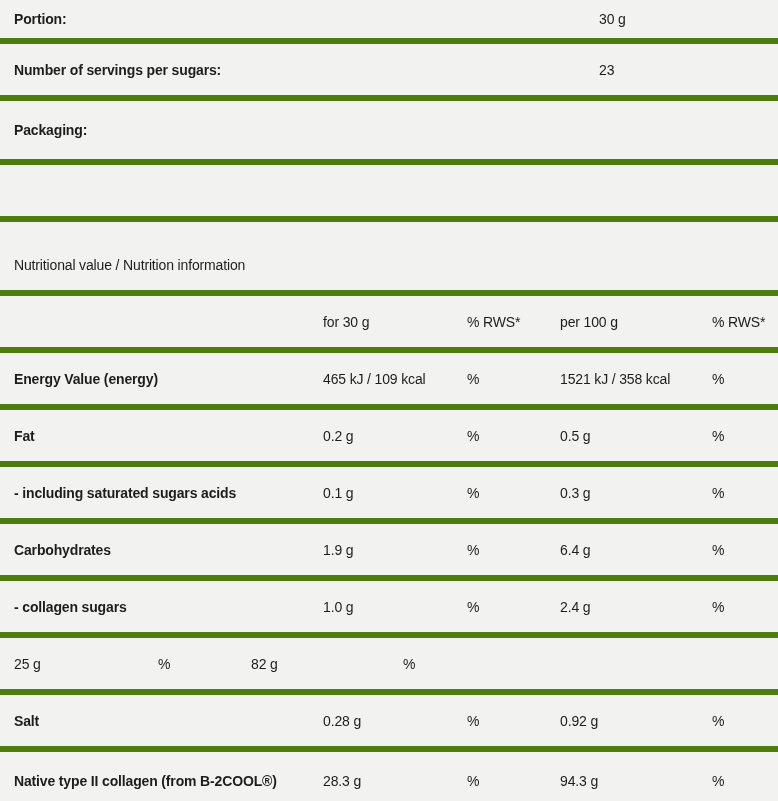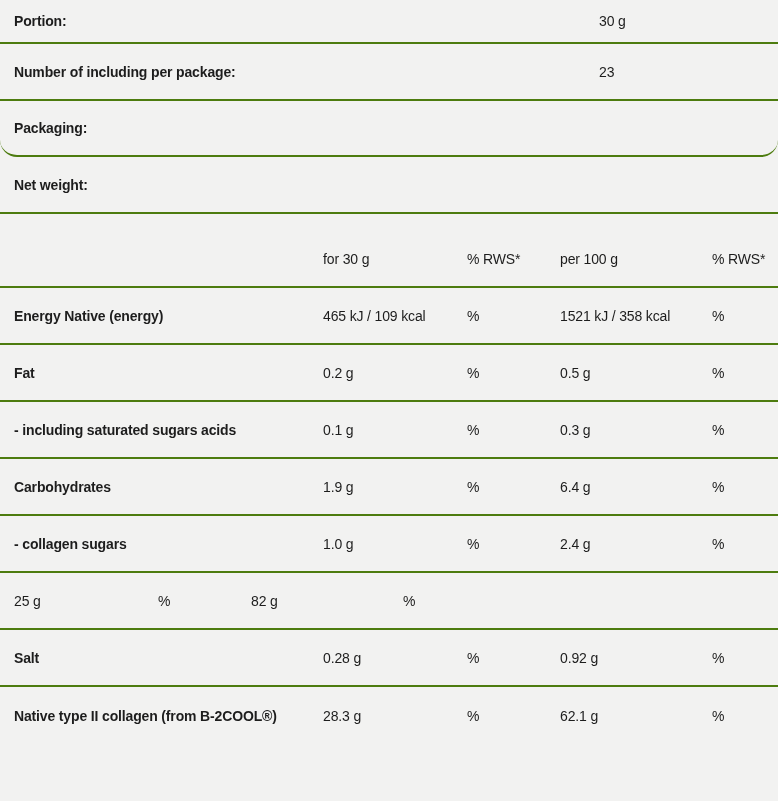--- a/index.html
+++ b/index.html
@@ -18,24 +18,24 @@
   }
   .page {
     width: 778px;
     height: 801px;
   }
   .row {
     display: flex;
     align-items: center;
     box-sizing: border-box;
     height: 57px;
-    border-bottom: 2px solid #4d7c0f;
+    border-bottom: 6px solid #4d7c0f;
   }
   .row.first { height: 44px; }
-  .row.h56 { height: 56px; border-radius: 17px; }
+  .row.h56 { height: 64px; }
   .row.last { border-bottom: none; }
   .cell {
     box-sizing: border-box;
     padding-left: 14px;
     white-space: nowrap;
     overflow: hidden;
   }
   .bold { font-weight: 700; }
   
   .info-label { width: 585px; }
@@ -53,46 +53,48 @@
 <body>
 
 <div class="page">
 
   <section>
     <div class="row first">
       <div class="cell info-label bold">Portion:</div>
       <div class="cell info-value">30 g</div>
     </div>
     <div class="row">
-      <div class="cell info-label bold">Number of including per package:</div>
+      <div class="cell info-label bold">Number of servings per sugars:</div>
       <div class="cell info-value">23</div>
     </div>
     <div class="row h56">
       <div class="cell info-label bold">Packaging:</div>
     </div>
     <div class="row">
-      <div class="cell info-label bold">Net weight:</div>
     </div>
   </section>
 
   <div class="spacer"></div>
 
   <section>
 
+    <div class="row">
+      <div class="cell title-cell">Nutritional value / Nutrition information</div>
+    </div>
 
     <div class="row">
       <div class="cell c1"></div>
       <div class="cell c2">for 30 g</div>
       <div class="cell c3">% RWS*</div>
       <div class="cell c4">per 100 g</div>
       <div class="cell c5">% RWS*</div>
     </div>
 
     <div class="row">
-      <div class="cell c1 bold">Energy Native (energy)</div>
+      <div class="cell c1 bold">Energy Value (energy)</div>
       <div class="cell c2">465 kJ / 109 kcal</div>
       <div class="cell c3">%</div>
       <div class="cell c4">1521 kJ / 358 kcal</div>
       <div class="cell c5">%</div>
     </div>
 
     <div class="row">
       <div class="cell c1 bold">Fat</div>
       <div class="cell c2">0.2 g</div>
       <div class="cell c3">%</div>
@@ -136,19 +138,19 @@
       <div class="cell c2">0.28 g</div>
       <div class="cell c3">%</div>
       <div class="cell c4">0.92 g</div>
       <div class="cell c5">%</div>
     </div>
 
     <div class="row last">
       <div class="cell c1 bold">Native type II collagen (from B-2COOL®)</div>
       <div class="cell c2">28.3 g</div>
       <div class="cell c3">%</div>
-      <div class="cell c4">62.1 g</div>
+      <div class="cell c4">94.3 g</div>
       <div class="cell c5">%</div>
     </div>
 
   </section>
 
 </div>
 
 </body></html>

